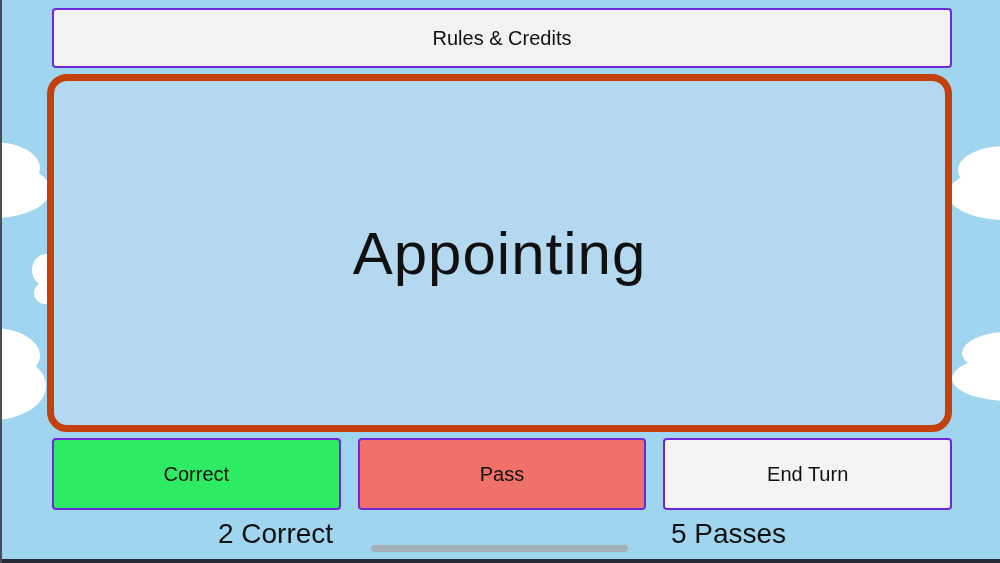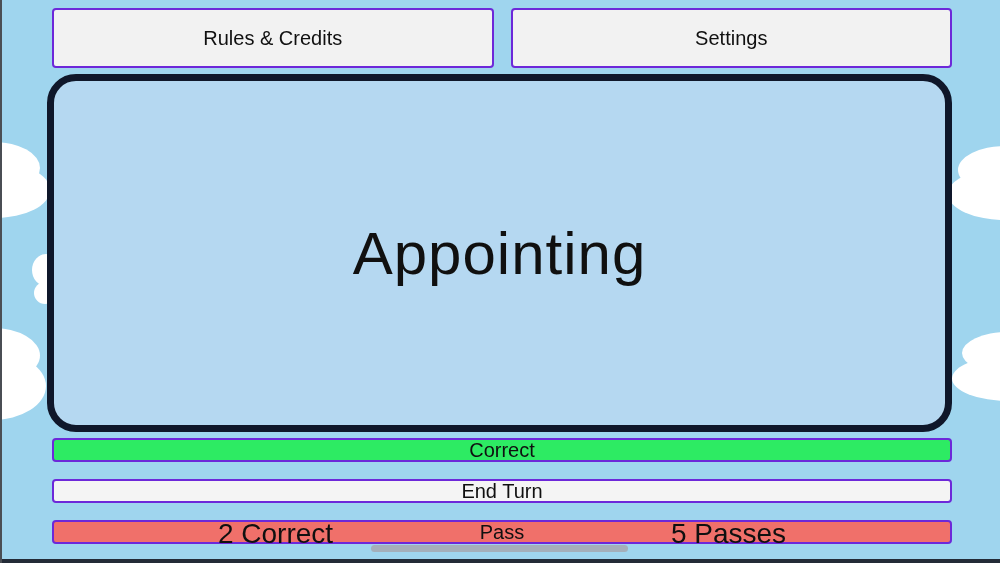--- a/index.html
+++ b/index.html
@@ -50,42 +50,41 @@
   }
   
   .card {
     position: absolute;
     left: 47px;
     top: 74px;
     width: 905px;
     height: 358px;
     box-sizing: border-box;
     background: #b5d8f1;
-    border: 7px solid #0f172a;
-    border-radius: 29px;
+    border: 7px solid #c2410c;
+    border-radius: 20px;
     display: flex;
     align-items: center;
     justify-content: center;
     z-index: 5;
   }
   .card .word {
     font-size: 60px;
     letter-spacing: 1px;
   }
   
   .actions {
     position: absolute;
     left: 52px;
     top: 438px;
     width: 900px;
     height: 72px;
     display: flex;
     gap: 17px;
     z-index: 6;
-    flex-direction: column;
   }
   .btn-correct { background: #2deb63; }
   .btn-pass    { background: #f0706a; }
   .btn-end     { background: #f4f4f4; }
   
   .stats {
     position: absolute;
     left: 52px;
     top: 518px;
     width: 900px;
@@ -141,31 +140,30 @@
   <div class="cloud" style="left:34px;  top:282px; width:22px;  height:22px;"></div>
   <div class="cloud" style="left:-55px; top:328px; width:95px;  height:55px;"></div>
   <div class="cloud" style="left:-62px; top:352px; width:108px; height:68px;"></div>
   <div class="cloud" style="left:958px; top:146px; width:95px;  height:48px;"></div>
   <div class="cloud" style="left:948px; top:168px; width:115px; height:52px;"></div>
   <div class="cloud" style="left:962px; top:332px; width:92px;  height:42px;"></div>
   <div class="cloud" style="left:952px; top:356px; width:115px; height:45px;"></div>
 
   <div class="topbar">
     <div class="btn">Rules &amp; Credits</div>
-    <div class="btn">Settings</div>
   </div>
 
   <div class="card">
     <div class="word">Appointing</div>
   </div>
 
   <div class="actions">
     <div class="btn btn-correct">Correct</div>
+    <div class="btn btn-pass">Pass</div>
     <div class="btn btn-end">End Turn</div>
-    <div class="btn btn-pass">Pass</div>
   </div>
 
   <div class="stats">
     <div class="stat">2 Correct</div>
     <div class="stat">5 Passes</div>
   </div>
 
   <div class="timer-bar"></div>
 
   <div class="bottom-strip"></div>

